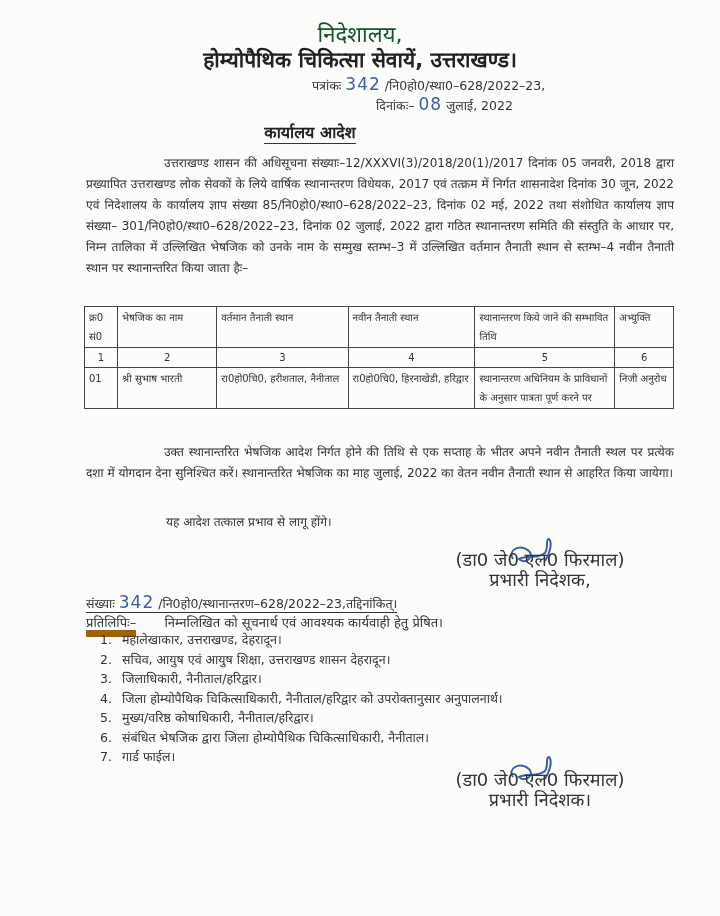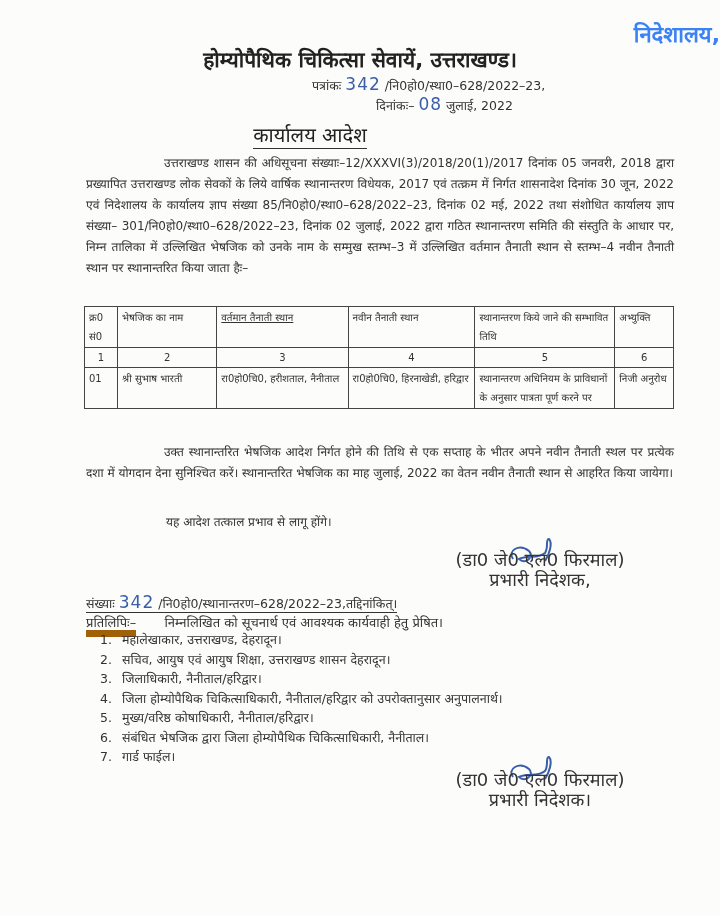--- a/index.html
+++ b/index.html
@@ -2,35 +2,35 @@
 <html><head>
 <meta charset="utf-8">
 <style>
   html, body { margin: 0; padding: 0; background: #ffffff; }
   body {
     width: 720px; height: 916px; position: relative; overflow: hidden;
     font-family: "DejaVu Sans", "Liberation Sans", sans-serif;
     color: #2a2a2a; background: #fcfcfb;
   }
   .page { position: absolute; left: 0; top: 0; width: 720px; height: 916px; }
-  .title1 { position: absolute; top: 18px; left: 0; width: 720px; text-align: right; font-size: 22px; font-weight: bold; color: #3b82f6; }
+  .title1 { position: absolute; top: 18px; left: 0; width: 720px; text-align: center; font-size: 22px; font-weight: normal; color: #14532d; }
   .title2 { position: absolute; top: 45px; left: 0; width: 720px; text-align: center; font-size: 21px; font-weight: bold; color: #222; }
   .ref { position: absolute; top: 74px; left: 312px; font-size: 12.5px; color: #333; white-space: nowrap; }
   .date { position: absolute; top: 94px; left: 376px; font-size: 12.5px; color: #333; white-space: nowrap; }
   .hand { color: #3a5ea8; font-family: "DejaVu Sans", sans-serif; font-size: 17px; letter-spacing: 1px; }
-  .order-title { position: absolute; top: 121px; left: 0; width: 620px; text-align: center; font-size: 20px; font-weight: normal; color: #222; }
+  .order-title { position: absolute; top: 121px; left: 0; width: 620px; text-align: center; font-size: 16px; font-weight: bold; color: #222; }
   .order-title span { border-bottom: 1.5px solid #333; padding-bottom: 1px; }
   .para { position: absolute; left: 86px; width: 588px; font-size: 12px; line-height: 21px; text-align: justify; color: #333; }
   .para1 { top: 153px; text-indent: 78px; }
   .para2 { top: 442px; text-indent: 78px; }
   .para3 { top: 512px; left: 166px; width: 500px; }
   table.transfer { position: absolute; top: 306px; left: 84px; width: 590px; border-collapse: collapse; font-size: 10px; color: #333; }
   table.transfer td { border: 1px solid #444; vertical-align: top; padding: 1px 4px; line-height: 19px; }
   table.transfer tr.num td { text-align: center; padding: 0 4px; }
-  .c1 { width: 22px; } .c2 { width: 84px; } .c3 { width: 114px; text-decoration: underline; } .c4 { width: 110px; } .c5 { width: 122px; } .c6 { width: 46px; }
+  .c1 { width: 22px; } .c2 { width: 84px; } .c3 { width: 114px; } .c4 { width: 110px; } .c5 { width: 122px; } .c6 { width: 46px; }
   .sig { position: absolute; left: 440px; width: 200px; text-align: center; font-size: 18px; color: #333; line-height: 20px; }
   .sig1 { top: 550px; }
   .sig2 { top: 770px; }
   .scribble { position: absolute; width: 60px; height: 34px; }
   .scr1 { left: 505px; top: 537px; }
   .scr2 { left: 505px; top: 755px; }
   .sankhya { position: absolute; top: 592px; left: 86px; font-size: 12.5px; color: #333; white-space: nowrap; border-bottom: 1px solid #333; }
   .copy { position: absolute; top: 613px; left: 86px; font-size: 13px; color: #333; white-space: nowrap; }
   .copy .lbl { border-bottom: 7px solid #a16207; margin-right: 24px; }
   ol.copylist { position: absolute; top: 630px; left: 96px; margin: 0; padding-left: 20px; font-size: 12.5px; line-height: 19.5px; color: #333; }

